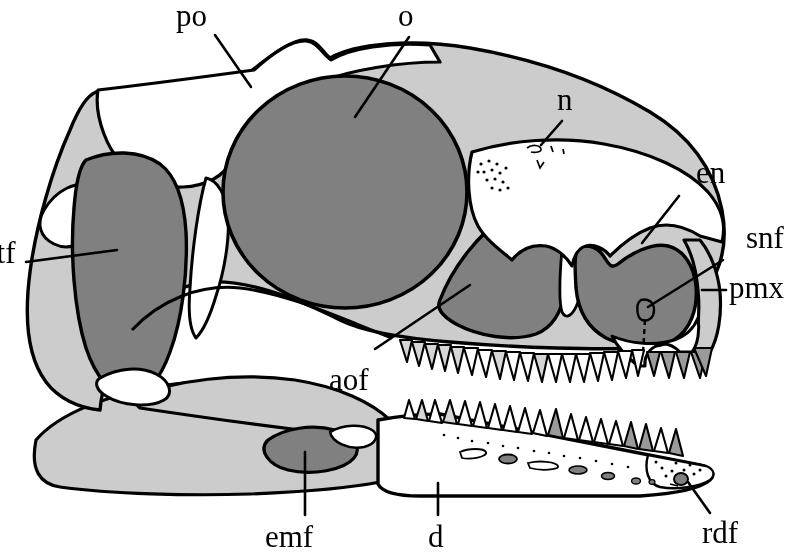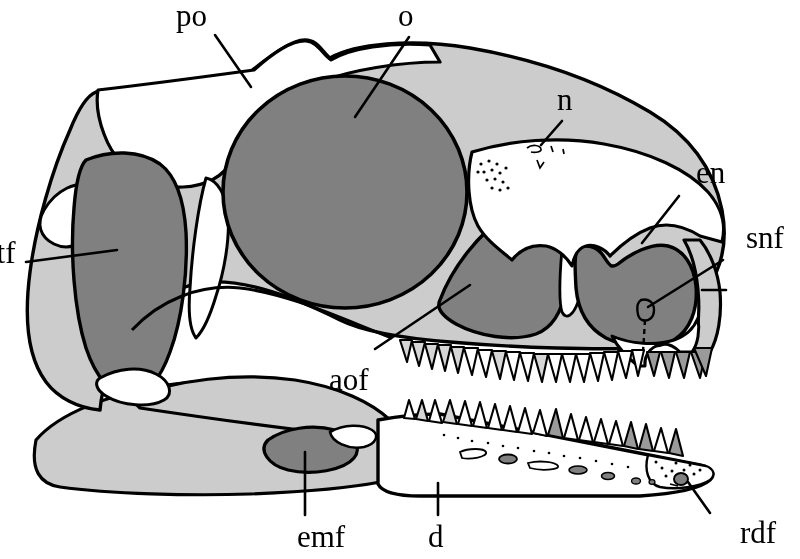--- a/index.html
+++ b/index.html
@@ -257,24 +257,25 @@
   <div class="label" style="left:176px; top:0px;">po</div>
 
   <div class="label" style="left:398px; top:0px;">o</div>
 
   <div class="label" style="left:557px; top:84px;">n</div>
 
   <div class="label" style="left:696px; top:157px;">en</div>
 
   <div class="label" style="left:720px; top:222px;margin-left:26px;">snf</div>
 
+  <div class="label" style="left:729px; top:272px;">pmx</div>
 
   <div class="label" style="left:-12px; top:237px;">ltf</div>
 
   <div class="label" style="left:329px; top:364px;">aof</div>
 
-  <div class="label" style="left:265px; top:521px;margin-left:32px;">emf</div>
+  <div class="label" style="left:265px; top:521px;">emf</div>
 
   <div class="label" style="left:428px; top:521px;">d</div>
 
-  <div class="label" style="left:740px; top:517px;">rdf</div>
+  <div class="label" style="left:702px; top:517px;">rdf</div>
 
 </div>
 
 </body></html>

